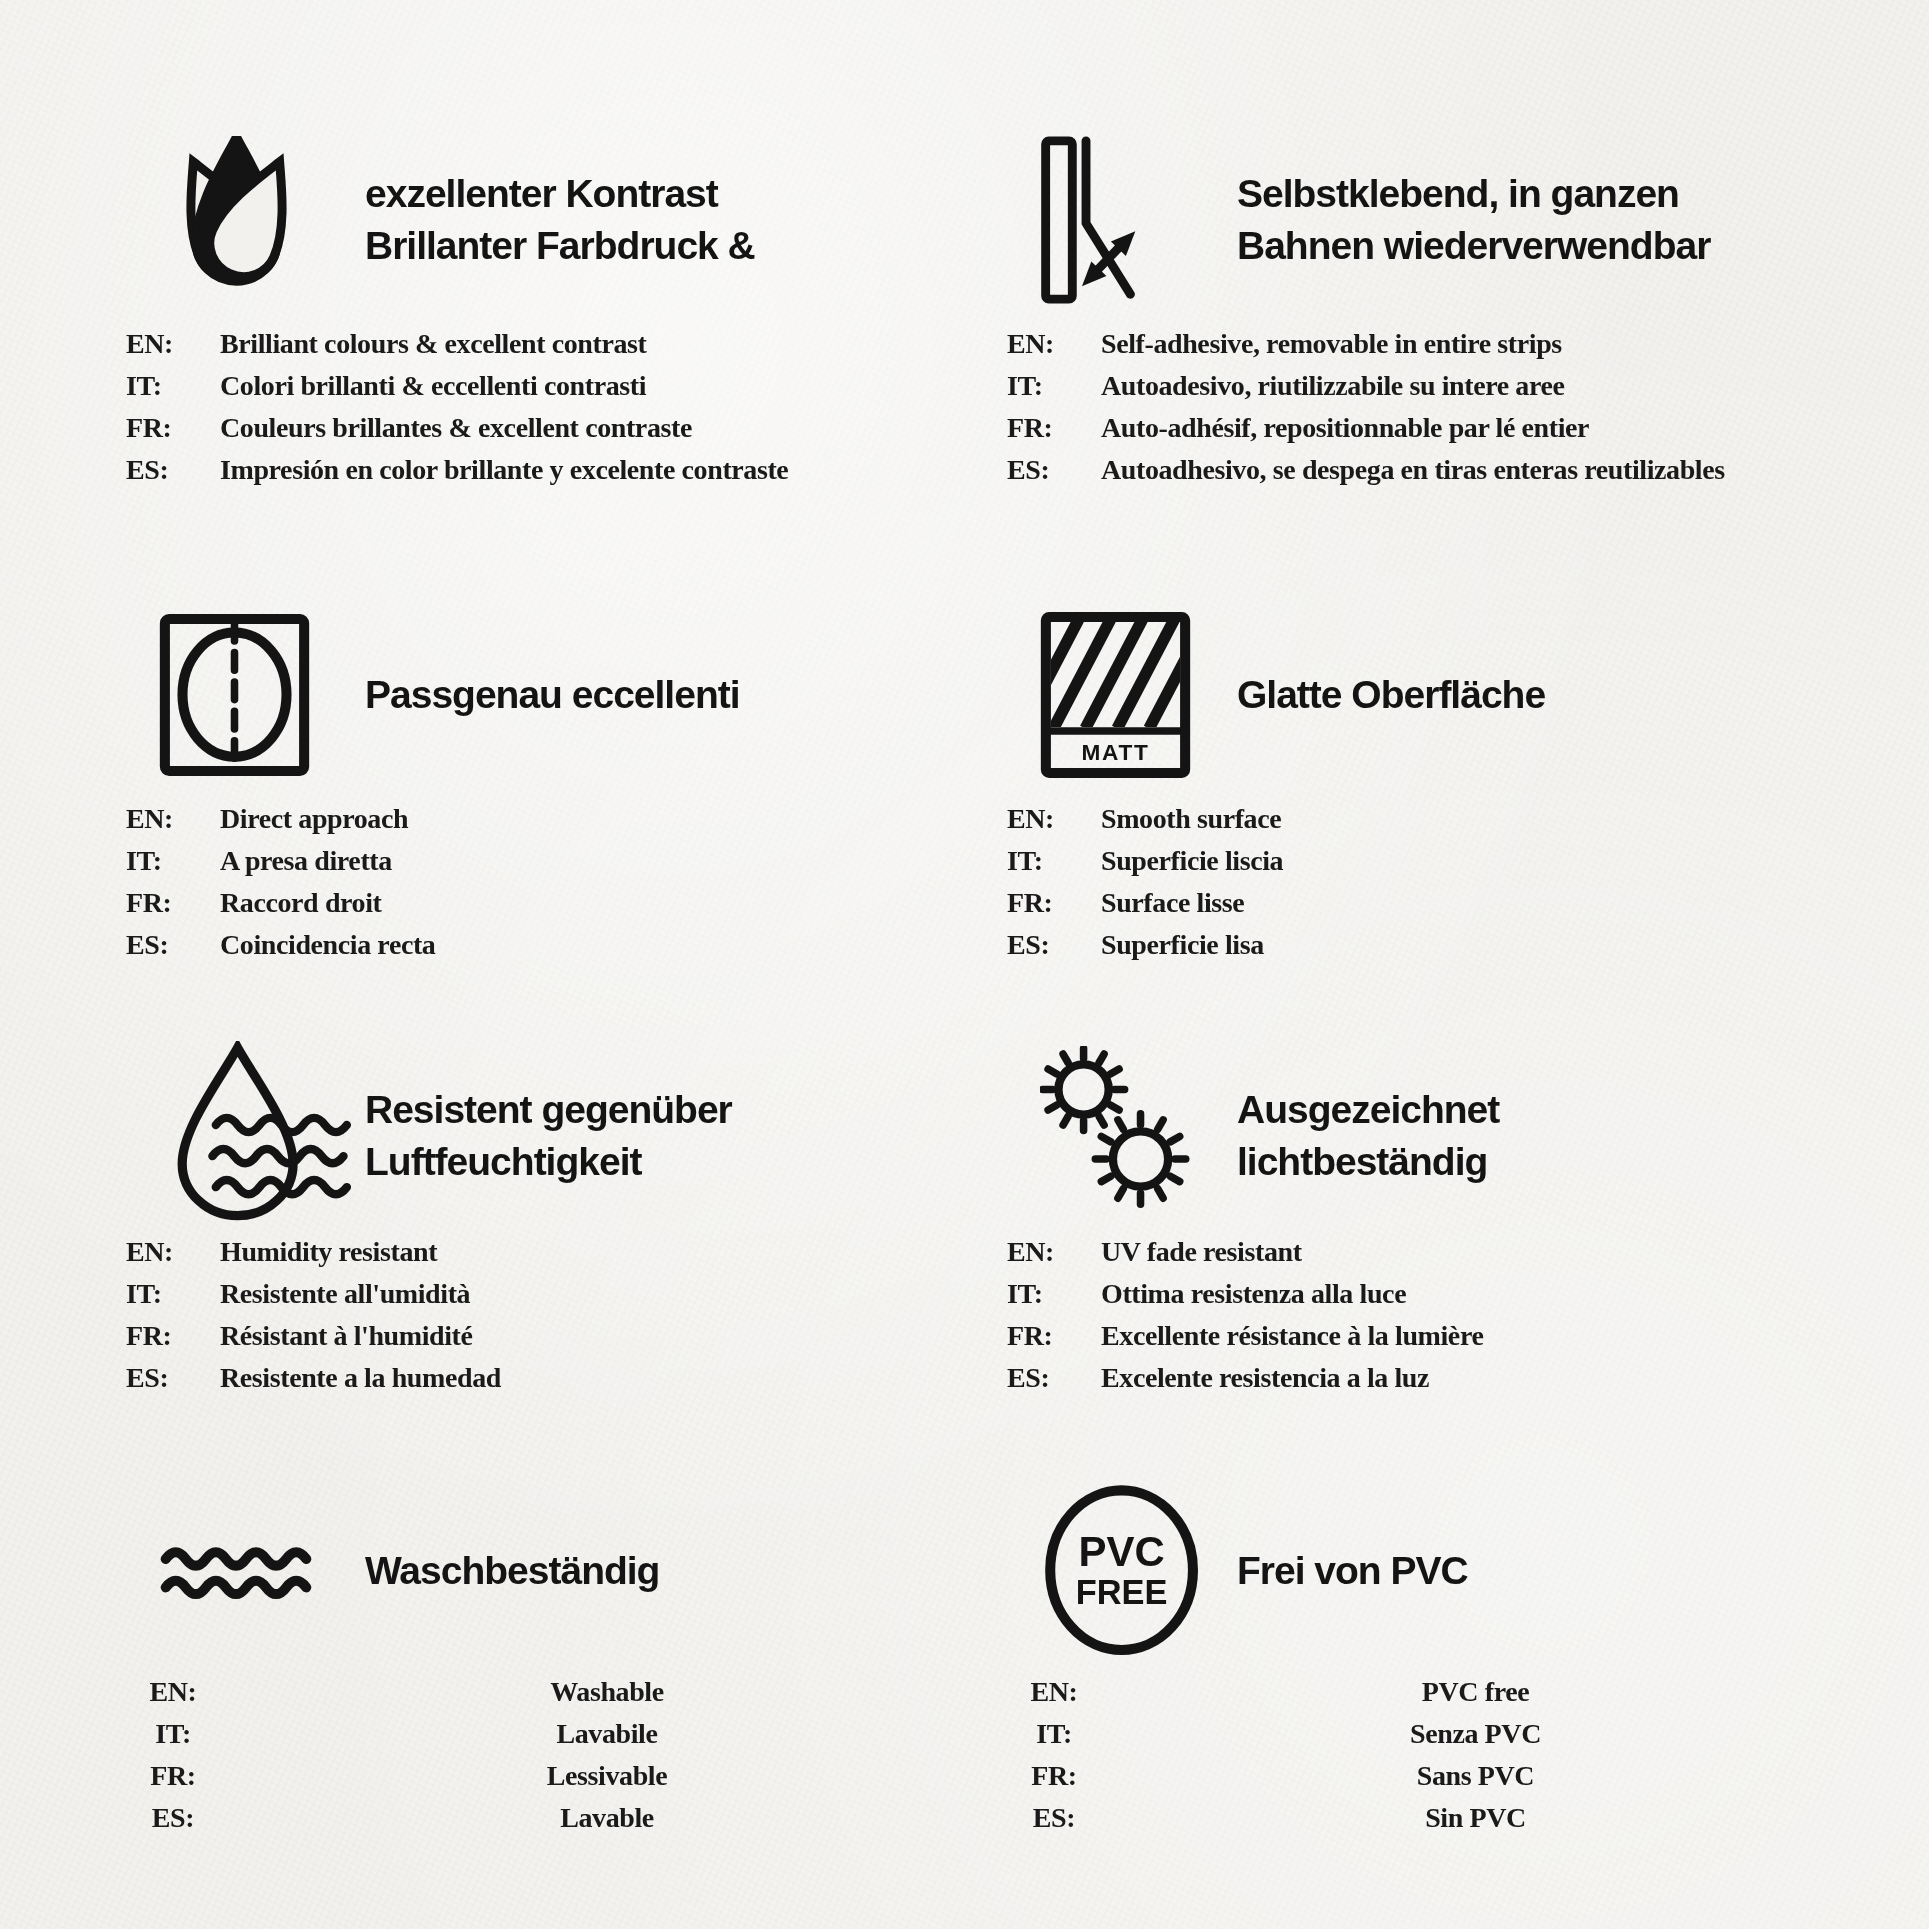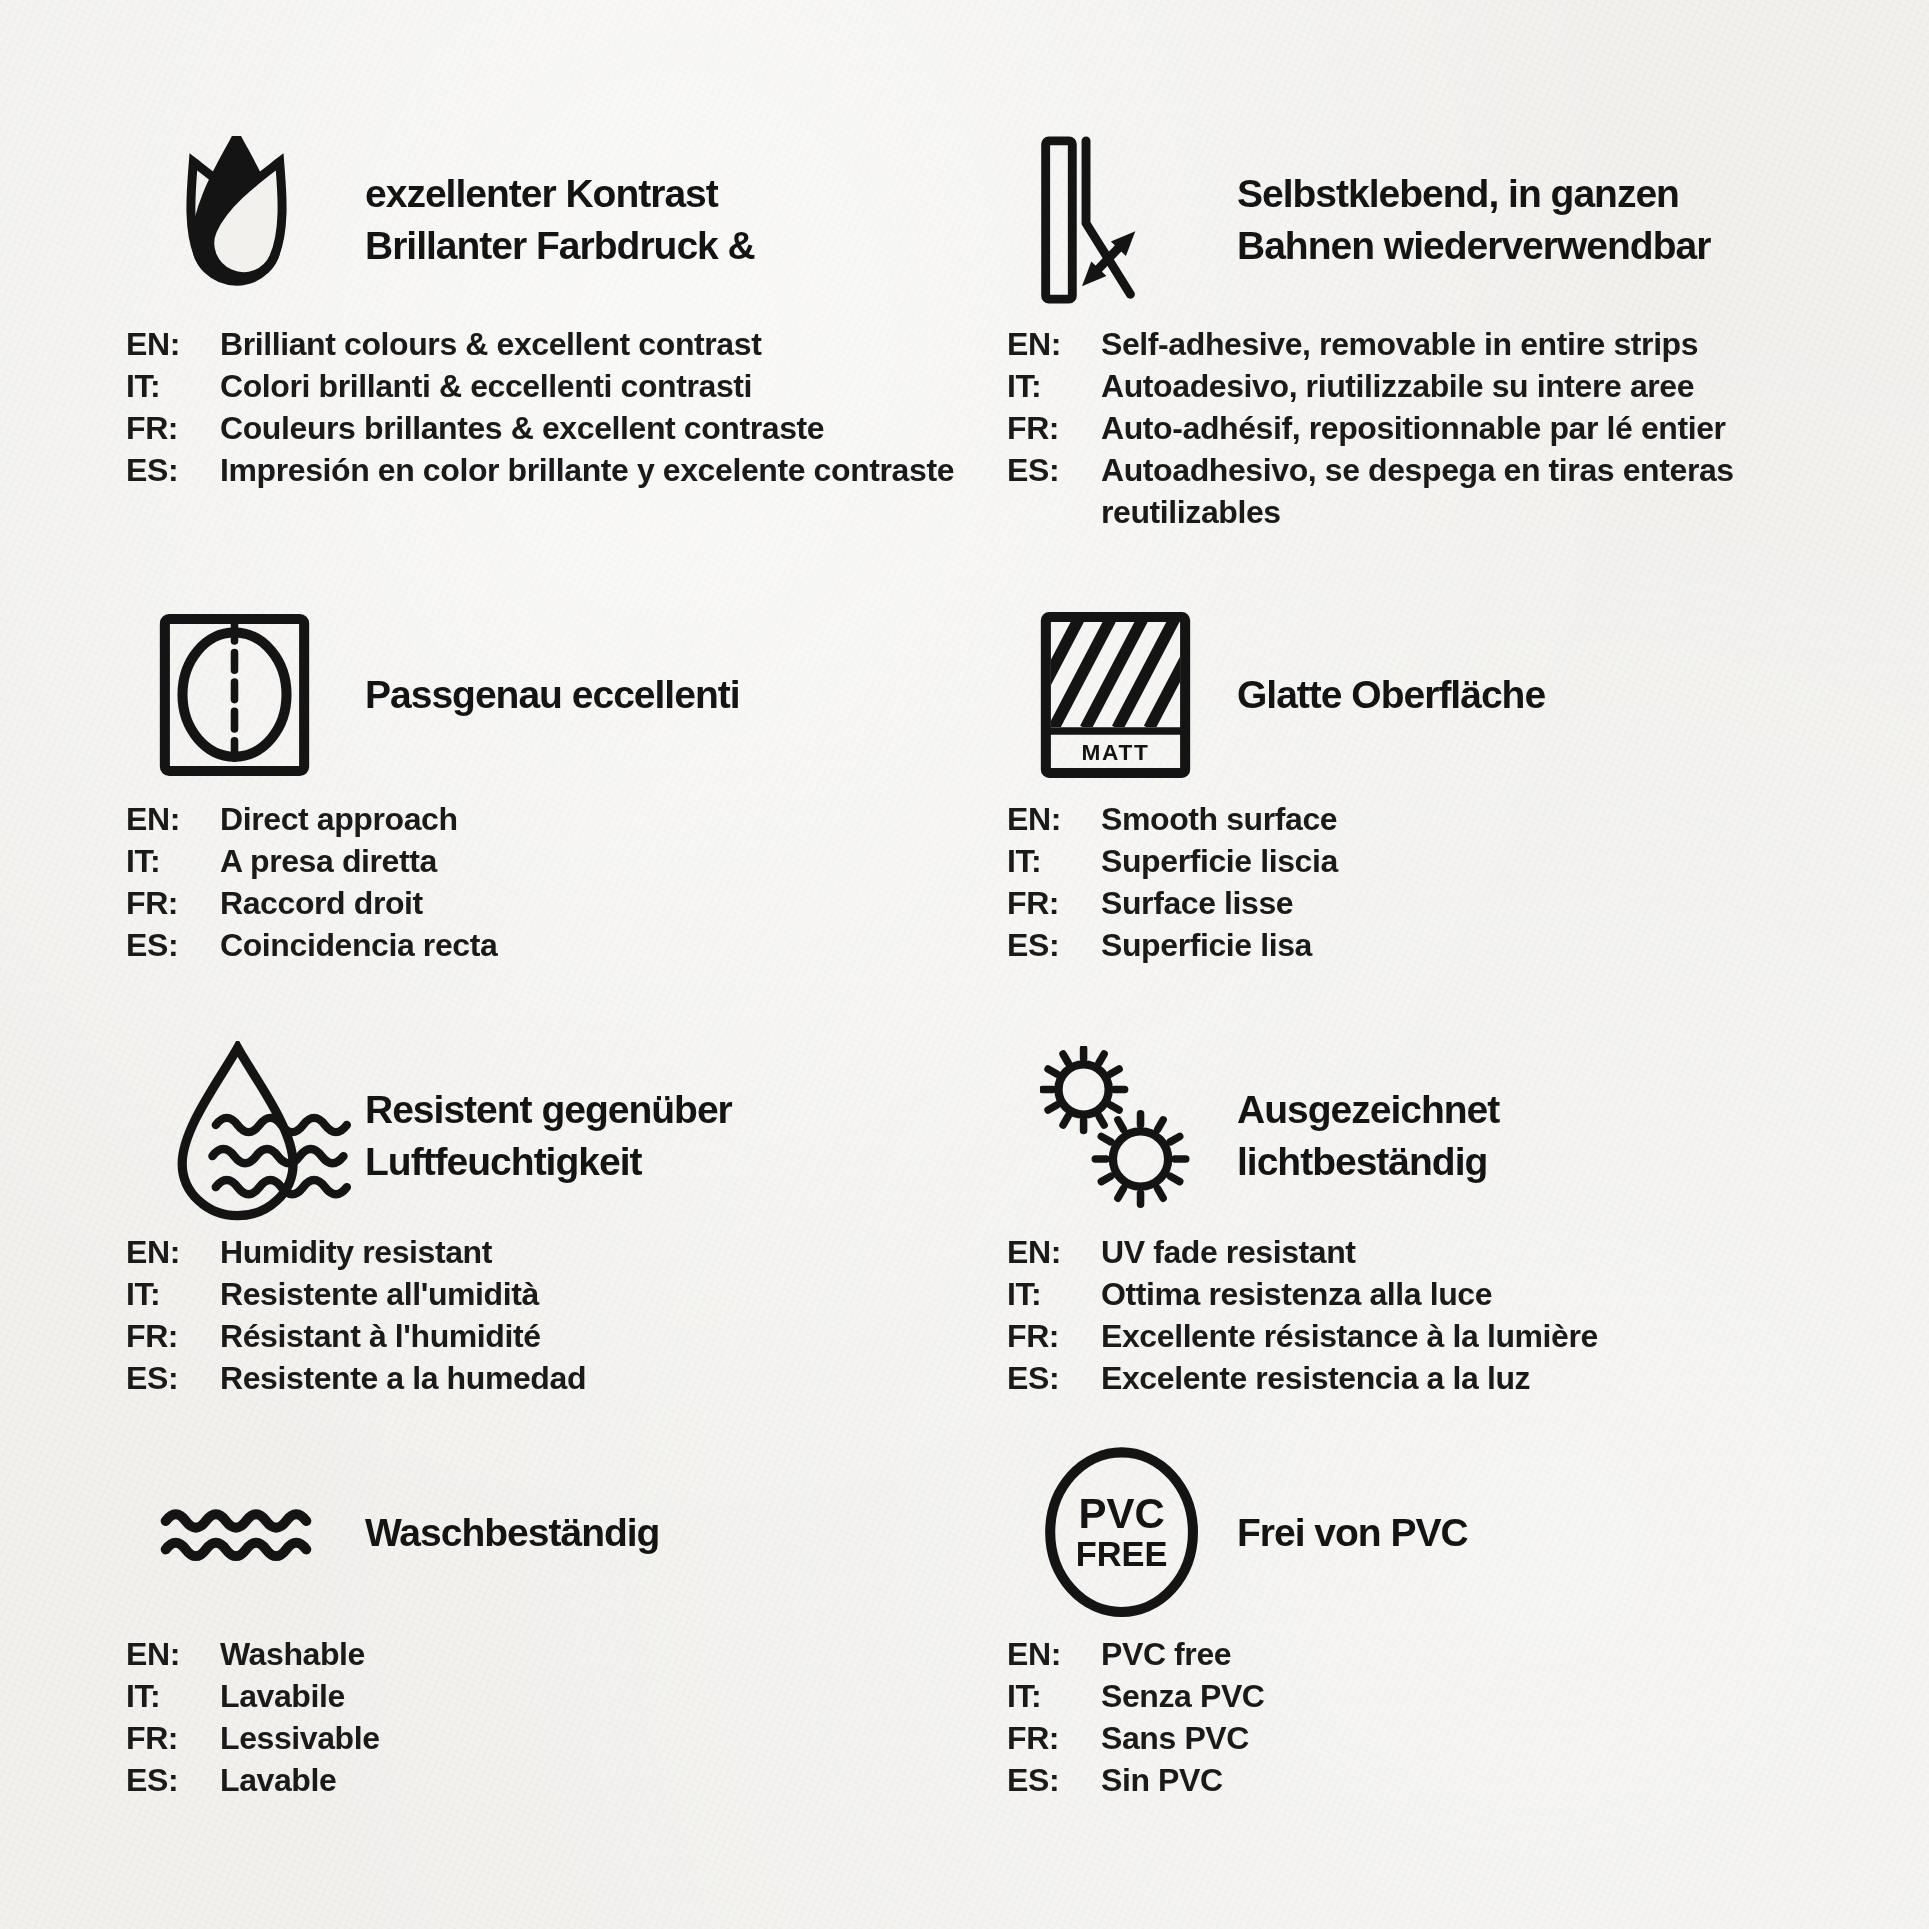--- a/index.html
+++ b/index.html
@@ -10,29 +10,29 @@
       radial-gradient(ellipse at 35% 18%, rgba(255,255,255,0.6), rgba(255,255,255,0) 55%),
       radial-gradient(ellipse at 80% 80%, rgba(255,255,255,0.35), rgba(255,255,255,0) 60%),
       repeating-linear-gradient(115deg, rgba(0,0,0,0.013) 0 2.5px, rgba(255,255,255,0) 2.5px 6.7px),
       repeating-linear-gradient(27deg, rgba(0,0,0,0.011) 0 1.7px, rgba(255,255,255,0) 1.7px 5.9px);
     font-family:"Liberation Sans","DejaVu Sans",sans-serif;
     color:#161616;
   }
   .section{position:absolute;}
   .s-left{left:126px;width:868px;}
   .s-right{left:1007px;width:843px;}
-  .t-r1{top:117px;} .t-r2{top:592px;} .t-r3{top:1040px;} .t-r4{top:1433px;}
+  .t-r1{top:117px;} .t-r2{top:592px;} .t-r3{top:1040px;} .t-r4{top:1471px;text-align:center;}
   .hdr{display:flex;align-items:center;}
   .h-r1{height:206px;} .h-r2{height:206px;} .h-r3{height:191px;} .h-r4{height:200px;}
   .ibox{flex:0 0 auto;display:flex;align-items:center;padding-left:33px;}
   .ibox-l{width:206px;} .ibox-r{width:197px;}
   .ttl{font-size:39px;font-weight:bold;letter-spacing:-1px;line-height:52px;color:#141414;}
   .ttl div:empty{display:none;}
-  .trans{display:grid;grid-template-columns:94px 1fr;font-size:32px;font-weight:bold;
-         line-height:42px;letter-spacing:-0.4px;color:#1a1a1a;}
+  .trans{display:grid;grid-template-columns:94px 1fr;font-size:28px;font-weight:bold;
+         line-height:42px;letter-spacing:-0.4px;color:#1a1a1a;font-family:Liberation Serif, serif;}
   .code{white-space:nowrap;}
   svg{display:block;}
   .stk{fill:none;stroke:#141414;}
   .fillbg{fill:#f2f1ee;}
   .ink{fill:#141414;}
   .icontxt{font-family:"Liberation Sans","DejaVu Sans",sans-serif;font-weight:bold;fill:#141414;}
 </style>
 </head>
 <body>
 

